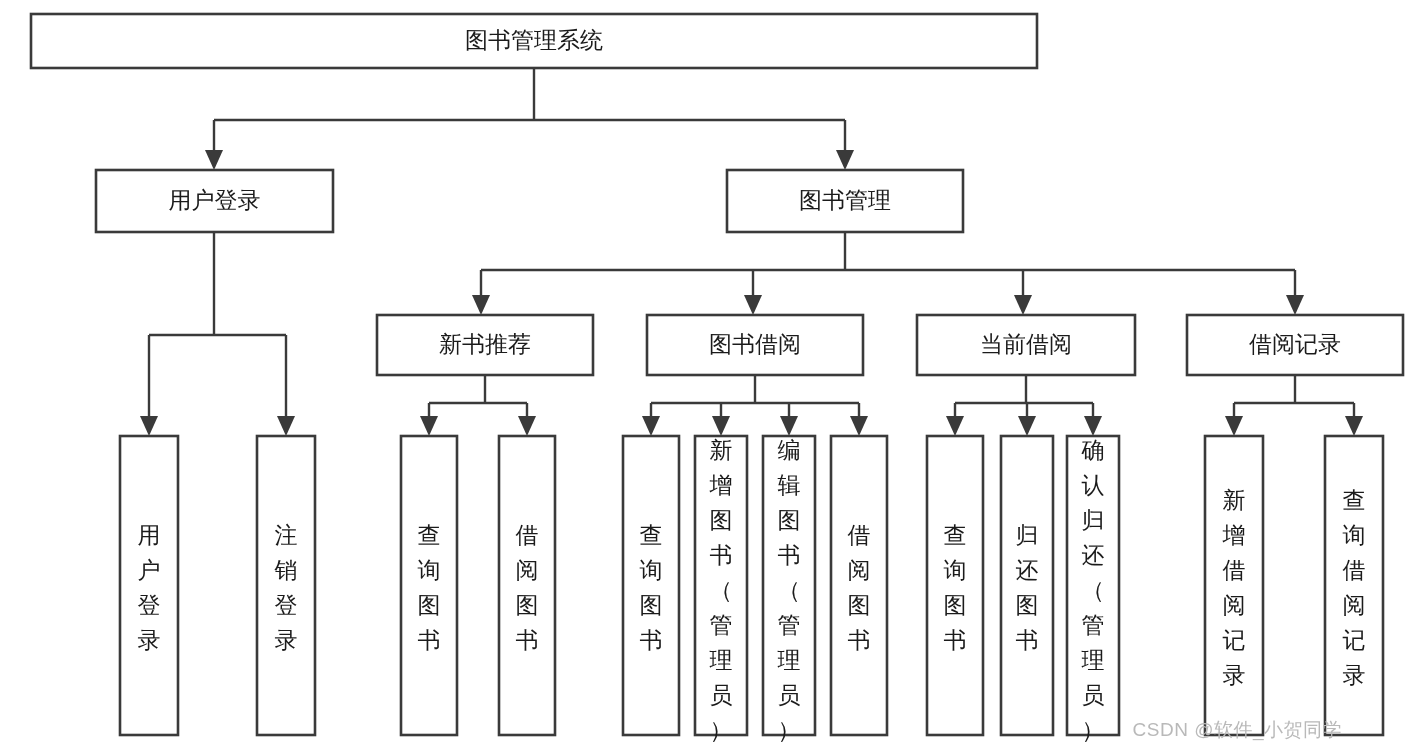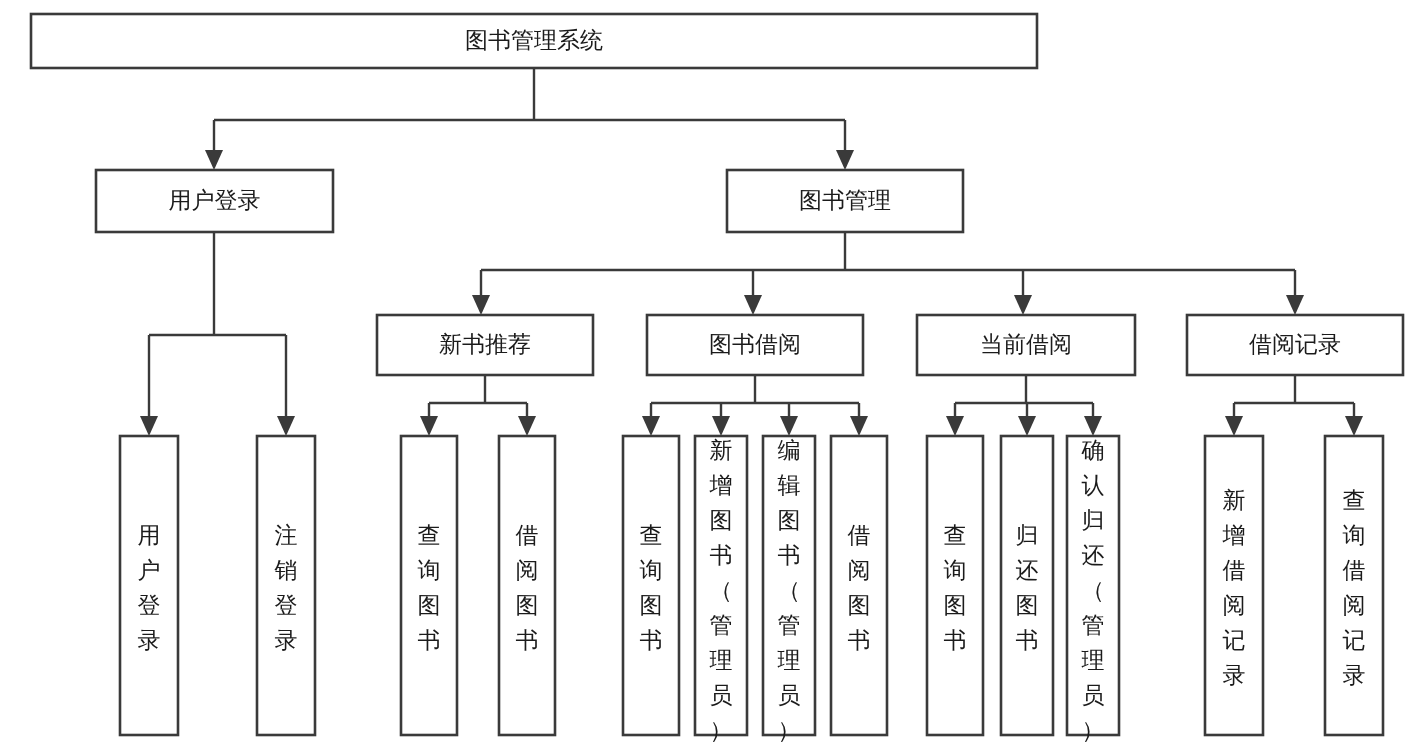--- a/index.html
+++ b/index.html
@@ -204,13 +204,14 @@
         <g>
           <rect x="1190" y="436" width="58" height="299" class="node-box"></rect>
           <text x="1219" class="node-label-v"><tspan x="1219" y="507.8">新</tspan><tspan x="1219" y="542.8">增</tspan><tspan x="1219" y="577.8">借</tspan><tspan x="1219" y="612.8">阅</tspan><tspan x="1219" y="647.8">记</tspan><tspan x="1219" y="682.8">录</tspan></text>
         </g>
         <g>
           <rect x="1310" y="436" width="58" height="299" class="node-box"></rect>
           <text x="1339" class="node-label-v"><tspan x="1339" y="507.8">查</tspan><tspan x="1339" y="542.8">询</tspan><tspan x="1339" y="577.8">借</tspan><tspan x="1339" y="612.8">阅</tspan><tspan x="1339" y="647.8">记</tspan><tspan x="1339" y="682.8">录</tspan></text>
         </g>
       </g>
   </svg>
+  <div class="watermark">CSDN @软件_小贺同学</div>
 </div>
 
 </body></html>

